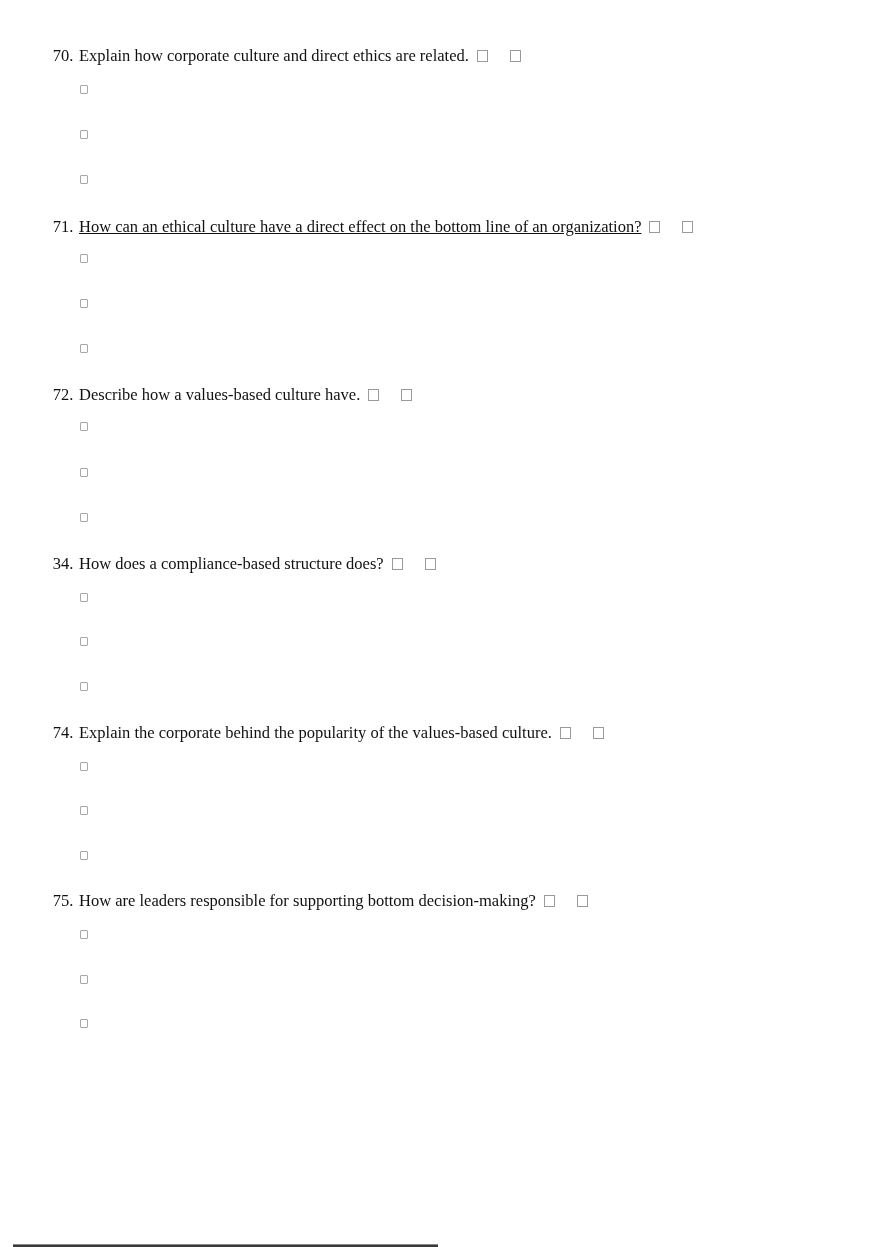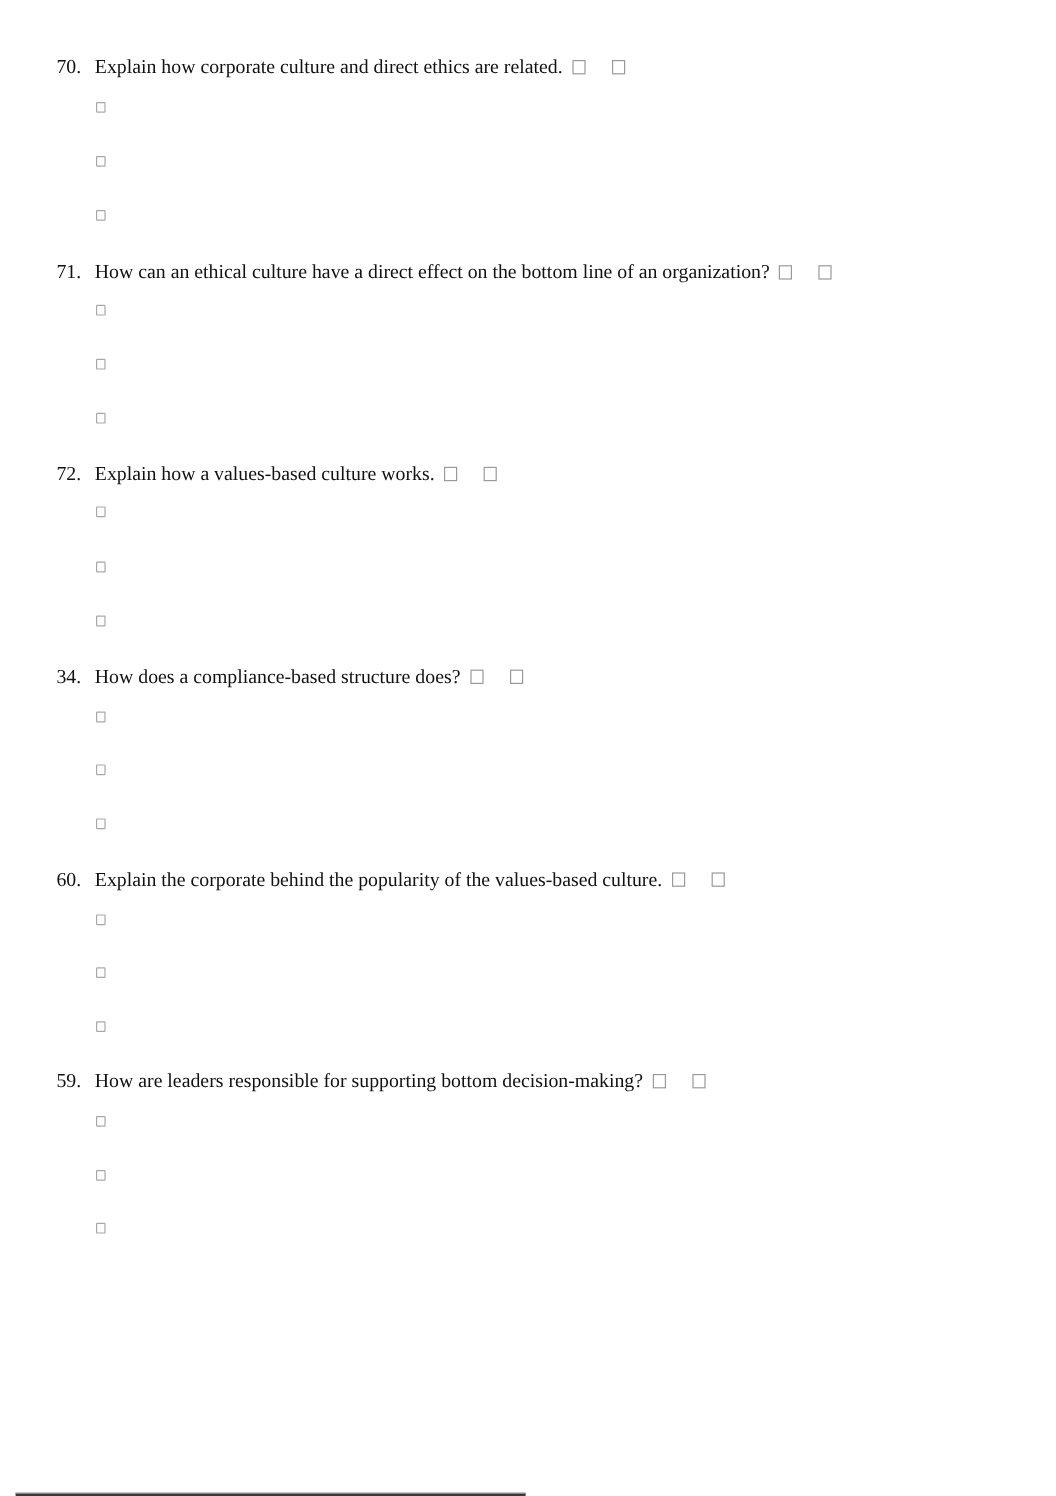--- a/index.html
+++ b/index.html
@@ -1,66 +1,66 @@
 <!DOCTYPE html>
 <html><head>
 <meta charset="utf-8">
 <style>
   html, body { margin: 0; padding: 0; background: #ffffff; }
   body { width: 880px; height: 1247px; position: relative; overflow: hidden;
          font-family: "Liberation Serif", "DejaVu Serif", serif; color: #111; }
   .question { position: absolute; left: 47px; height: 20px; font-size: 16.5px; line-height: 20px; white-space: nowrap; }
-  .qnum { display: inline-block; width: 32px; }
+  .qnum { display: inline-block; width: 32px; text-align: center; }
   .qtext { display: inline; }
   .qbox { display: inline-block; width: 9px; height: 10px; border: 1px solid #9a9a9a; vertical-align: -1px; margin-left: 8px; background: #fff; }
   .qbox + .qbox { margin-left: 22px; }
   .sub { position: absolute; left: 80px; width: 6px; height: 7px; border: 1px solid #a8a8a8; border-radius: 1px; background: #fff; }
   .footer-rule { position: absolute; left: 13px; top: 1244px; width: 425px; height: 2px; background: #3a3a3a; border-top: 1px solid #888; }
 </style>
 </head>
 <body>
 
 <div>
 
   <div class="question" style="top:46px;">
     <span class="qnum">70.</span><span class="qtext">Explain how corporate culture and direct ethics are related.</span><span class="qbox"></span><span class="qbox"></span>
   </div>
   <div class="sub" style="top:85px;"></div>
   <div class="sub" style="top:130px;"></div>
   <div class="sub" style="top:175px;"></div>
 
-  <div class="question" style="top:217px;">
+  <div class="question" style="top:217px;text-decoration:underline;">
     <span class="qnum">71.</span><span class="qtext">How can an ethical culture have a direct effect on the bottom line of an organization?</span><span class="qbox"></span><span class="qbox"></span>
   </div>
   <div class="sub" style="top:254px;"></div>
   <div class="sub" style="top:299px;"></div>
   <div class="sub" style="top:344px;"></div>
 
   <div class="question" style="top:385px;">
-    <span class="qnum">72.</span><span class="qtext">Explain how a values-based culture works.</span><span class="qbox"></span><span class="qbox"></span>
+    <span class="qnum">72.</span><span class="qtext">Describe how a values-based culture have.</span><span class="qbox"></span><span class="qbox"></span>
   </div>
   <div class="sub" style="top:422px;"></div>
   <div class="sub" style="top:468px;"></div>
   <div class="sub" style="top:513px;"></div>
 
   <div class="question" style="top:554px;">
     <span class="qnum">34.</span><span class="qtext">How does a compliance-based structure does?</span><span class="qbox"></span><span class="qbox"></span>
   </div>
   <div class="sub" style="top:593px;"></div>
   <div class="sub" style="top:637px;"></div>
   <div class="sub" style="top:682px;"></div>
 
   <div class="question" style="top:723px;">
-    <span class="qnum">60.</span><span class="qtext">Explain the corporate behind the popularity of the values-based culture.</span><span class="qbox"></span><span class="qbox"></span>
+    <span class="qnum">74.</span><span class="qtext">Explain the corporate behind the popularity of the values-based culture.</span><span class="qbox"></span><span class="qbox"></span>
   </div>
   <div class="sub" style="top:762px;"></div>
   <div class="sub" style="top:806px;"></div>
   <div class="sub" style="top:851px;"></div>
 
   <div class="question" style="top:891px;">
-    <span class="qnum">59.</span><span class="qtext">How are leaders responsible for supporting bottom decision-making?</span><span class="qbox"></span><span class="qbox"></span>
+    <span class="qnum">75.</span><span class="qtext">How are leaders responsible for supporting bottom decision-making?</span><span class="qbox"></span><span class="qbox"></span>
   </div>
   <div class="sub" style="top:930px;"></div>
   <div class="sub" style="top:975px;"></div>
   <div class="sub" style="top:1019px;"></div>
 
   <div class="footer-rule"></div>
 </div>
 
 </body></html>

